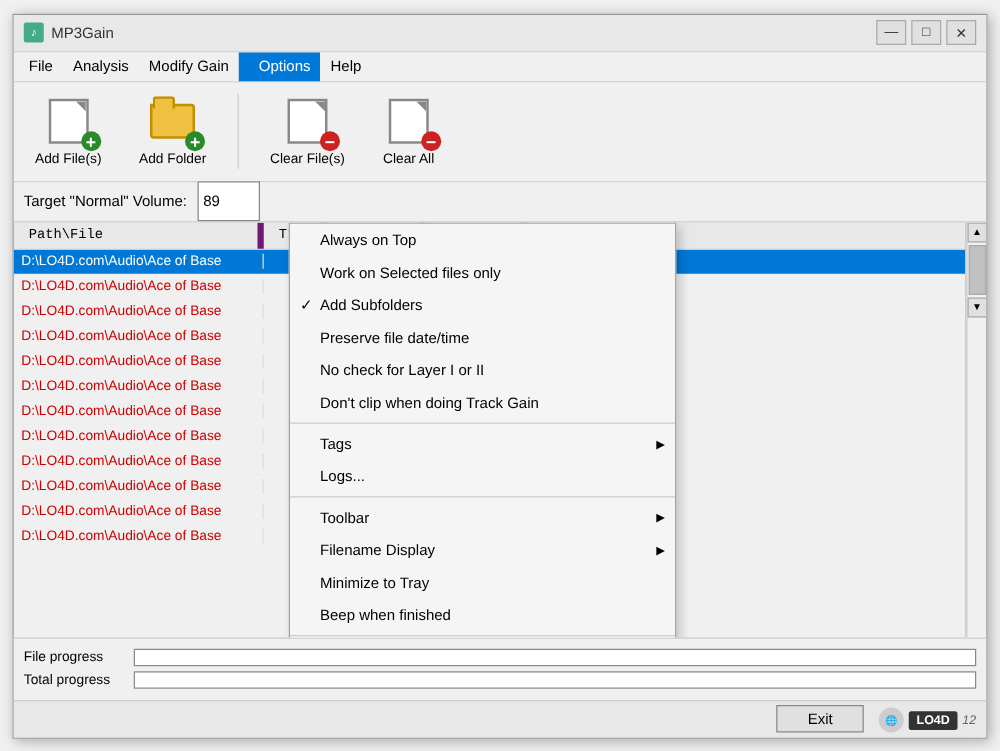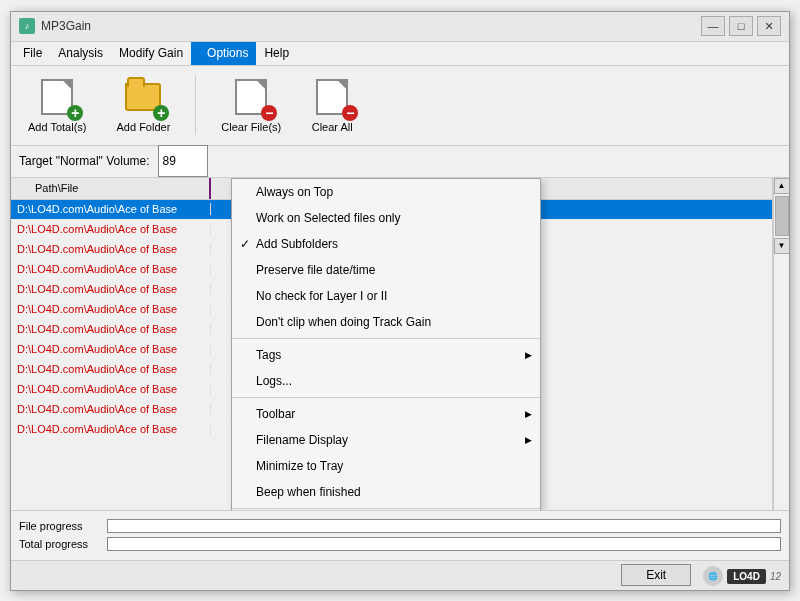--- a/index.html
+++ b/index.html
@@ -226,29 +226,30 @@
       border-right: 1px solid #ccc;
     }
     .file-list-header {
       height: 22px;
       background: #e8e8e8;
       border-bottom: 1px solid #ccc;
       display: flex;
       align-items: center;
     }
     .col-header {
-      padding: 0 24px;
+      padding: 0 12px;
       font-size: 11px;
       color: #000;
-      border-right: 2px solid #701a75;
+      border-right: 5px solid #701a75;
       height: 100%;
       display: flex;
       align-items: center;
       cursor: pointer;
       white-space: nowrap;
+      font-family: Liberation Mono, monospace;
     }
     .col-path { width: 200px; }
     .col-gain { width: 50px; }
     .col-clip { width: 80px; }
     .col-album { width: 80px; }
 
     .file-rows {
       overflow-y: auto;
       flex: 1;
     }
@@ -454,21 +455,21 @@
     <div class="menu-item">Help</div>
   </div>
 
   <div class="toolbar">
 
     <div class="tool-btn">
       <div class="tool-icon">
         <div class="icon-file"></div>
         <div class="icon-plus">+</div>
       </div>
-      <span class="tool-label">Add Total(s)</span>
+      <span class="tool-label">Add File(s)</span>
     </div>
 
     <div class="tool-btn">
       <div class="tool-icon">
         <div class="icon-folder"></div>
         <div class="icon-plus">+</div>
       </div>
       <span class="tool-label">Add Folder</span>
     </div>
 

